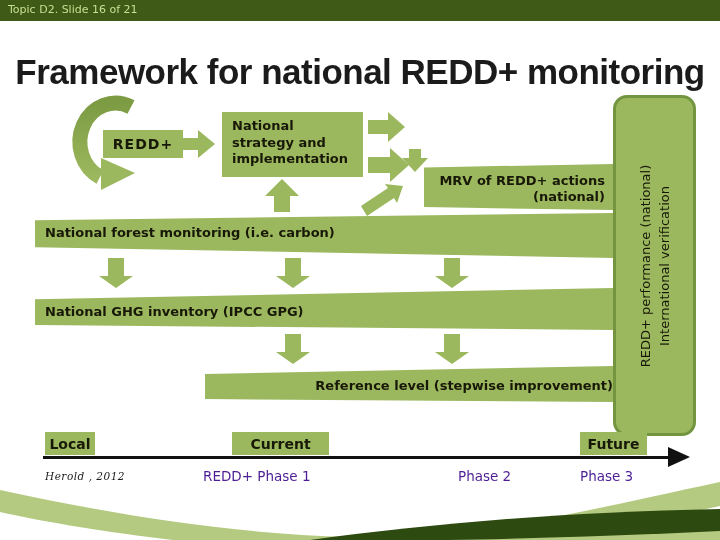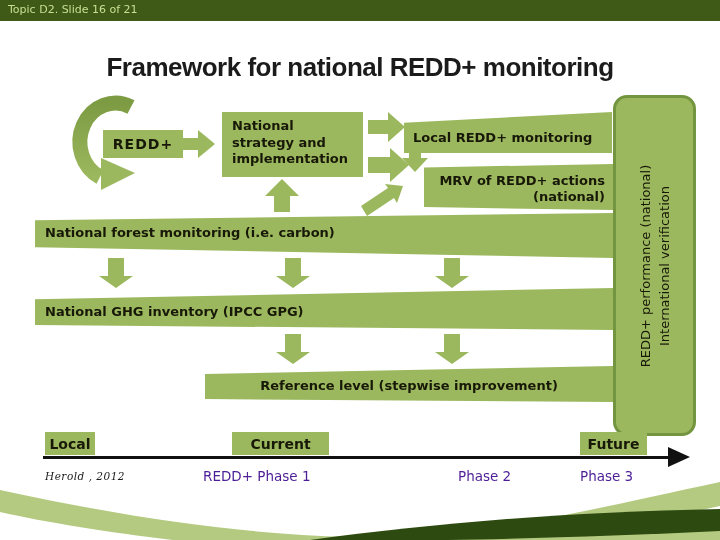--- a/index.html
+++ b/index.html
@@ -14,35 +14,35 @@
   }
   html,body{margin:0;padding:0;background:#888;}
   #slide{
     position:relative;width:720px;height:540px;background:#ffffff;
     overflow:hidden;font-family:"DejaVu Sans",sans-serif;color:var(--ink);
   }
   .abs{position:absolute;}
   #topbar{left:0;top:0;width:720px;height:21px;background:var(--header-bg);}
   #topbar span{position:absolute;left:8px;top:3px;font-size:11px;color:var(--header-text);}
   #title{left:0;top:52px;width:720px;text-align:center;
-    font-family:"Liberation Sans",sans-serif;font-weight:bold;font-size:26px;
+    font-family:"Liberation Sans",sans-serif;font-weight:bold;font-size:35px;
     letter-spacing:-0.5px;color:#1b1b1b;}
   .gbox{background:var(--green);color:var(--ink);font-size:13px;font-weight:bold;box-sizing:border-box;}
   .preline{white-space:pre-line;}
   #redd-box{left:103px;top:130px;width:80px;height:28px;display:flex;align-items:center;justify-content:center;font-size:14px;letter-spacing:1px;}
   #strategy-box{left:222px;top:112px;width:141px;height:65px;padding:6px 0 0 10px;line-height:16.5px;}
   #local-box{left:404px;top:112px;width:208px;height:41px;padding:18px 0 0 9px;
     clip-path:polygon(0 26%,100% 0,100% 100%,0 100%);}
   #mrv-box{left:424px;top:164px;width:189px;height:49px;padding:9px 8px 0 0;text-align:right;line-height:16px;
     clip-path:polygon(0 7%,100% 0,100% 94%,0 88%);}
   #forest-bar{left:35px;top:213px;width:578px;height:45px;padding:12px 0 0 10px;
     clip-path:polygon(0 16%,100% 0,100% 100%,0 76%);}
   #ghg-bar{left:35px;top:288px;width:578px;height:42px;padding:16px 0 0 10px;
     clip-path:polygon(0 27%,100% 0,100% 100%,0 88%);}
-  #reference-bar{left:205px;top:366px;width:408px;height:36px;padding:12px 0 0 0;text-align:center;
+  #reference-bar{left:205px;top:366px;width:408px;height:36px;padding:12px 0 0 0;text-align:right;
     clip-path:polygon(0 22%,100% 0,100% 100%,0 92%);}
   #sidebar{left:613px;top:95px;width:77px;height:335px;background:var(--green);
     border:3px solid var(--green-border);border-radius:14px;}
   #sidebar-text{left:50%;top:50%;width:330px;transform:translate(-50%,-50%) rotate(-90deg);
     text-align:center;font-size:13px;line-height:19px;color:var(--ink);}
   #timeline-line{left:43px;top:456px;width:630px;height:3px;background:var(--timeline);}
   #timeline-head{left:668px;top:447px;width:0;height:0;
     border-top:10px solid transparent;border-bottom:10px solid transparent;
     border-left:22px solid var(--timeline);}
   .tl-box{height:23px;display:flex;align-items:center;justify-content:center;font-size:14px;font-weight:bold;}
@@ -98,21 +98,20 @@
   <div id="topbar" class="abs">
     <span>Topic D2. Slide 16 of 21</span>
   </div>
 
   <div id="title" class="abs">Framework for national REDD+ monitoring</div>
 
   <div id="redd-box" class="abs gbox">REDD+</div>
   <div id="strategy-box" class="abs gbox preline">National
 strategy and
 implementation</div>
-  <div id="local-box" class="abs gbox">Local REDD+ monitoring</div>
   <div id="mrv-box" class="abs gbox preline">MRV of REDD+ actions
 (national)</div>
   <div id="forest-bar" class="abs gbox">National forest monitoring (i.e. carbon)</div>
   <div id="ghg-bar" class="abs gbox">National GHG inventory (IPCC GPG)</div>
   <div id="reference-bar" class="abs gbox">Reference level (stepwise improvement)</div>
 
   <div id="sidebar" class="abs">
     <div id="sidebar-text" class="abs preline">REDD+ performance (national)
 International verification</div>
   </div>

